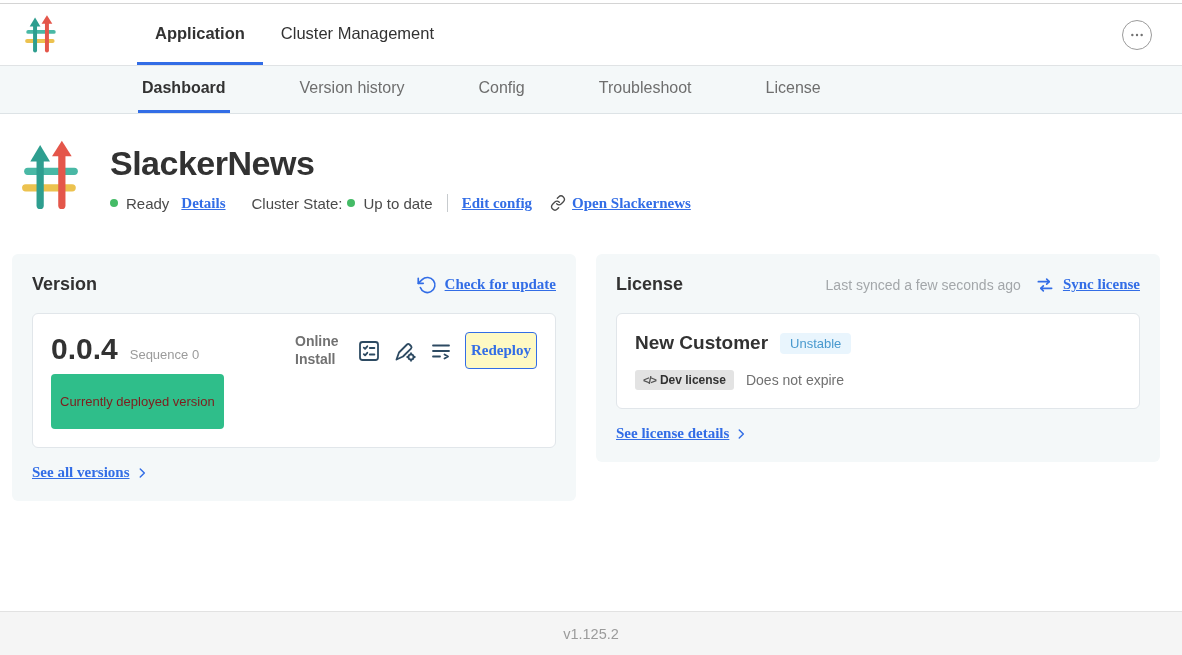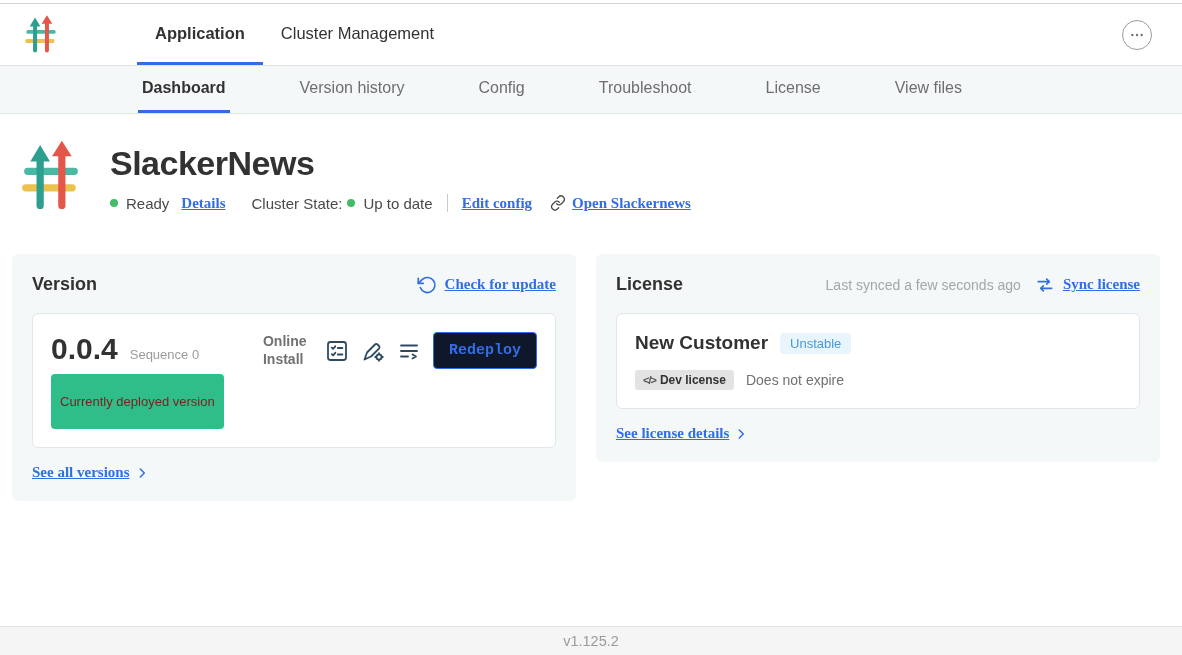--- a/index.html
+++ b/index.html
@@ -90,43 +90,43 @@
   .version-actions { display: flex; align-items: center; gap: 12px; }
   .install-type { font-size: 14px; font-weight: 700; color: #717171; width: 50px; line-height: 1.25; }
   .action-icons { display: flex; align-items: center; gap: 12px; }
   .icon-24 { width: 24px; height: 24px; cursor: pointer; }
   .icon-24 svg { display: block; width: 100%; height: 100%; }
   .icon-20 { width: 20px; height: 20px; }
   .icon-20 svg, .icon-16 svg, .icon-14 svg { display: block; width: 100%; height: 100%; }
   .icon-16 { width: 16px; height: 16px; }
   .icon-14 { width: 14px; height: 14px; }
   .redeploy-btn {
-    background: #0f172a; border: 1px solid #326de6; color: #326de6;
-    font-weight: 700; font-size: 15px; padding: 9px 15px;
-    border-radius: 4px; cursor: pointer; font-family: Liberation Mono, monospace;
+    background: #fef9c3; border: 1px solid #326de6; color: #326de6;
+    font-weight: 700; font-size: 15px; padding: 9px 5px;
+    border-radius: 4px; cursor: pointer; font-family: Liberation Serif, serif;
   }
   .card-footer-link { margin-top: 16px; display: flex; align-items: center; gap: 5px; font-size: 15px; }
 
   .customer-row { display: flex; align-items: center; }
   .customer-name { font-size: 19px; font-weight: 700; }
   .channel-badge {
     margin-left: 12px; background: #e9f5fd; color: #4999ce;
     font-size: 13px; padding: 3px 10px; border-radius: 4px;
   }
   .license-meta { margin-top: 16px; display: flex; align-items: center; }
   .type-badge {
     background: #e3e3e3; color: #323232; font-size: 12px; font-weight: 700;
     padding: 3px 8px; border-radius: 3px; display: flex; align-items: center; gap: 4px;
   }
   .code-glyph { font-size: 11px; font-weight: 700; color: #555; letter-spacing: -1px; }
   .expiry { margin-left: 12px; font-size: 14px; color: #717171; }
 
   
   footer {
-    height: 29px; background: #f5f5f5; border-top: 1px solid #e2e2e2;
+    height: 44px; background: #f5f5f5; border-top: 1px solid #e2e2e2;
     display: flex; align-items: center; justify-content: center;
     color: #9b9b9b; font-size: 14.5px;
   }
 </style>
 </head>
 <body>
 
 <div class="page">
   <div class="chrome-gap"></div>
 
@@ -155,21 +155,20 @@
       </span>
     </button>
   </header>
 
   <nav class="subnav">
     <div class="subnav-item active">Dashboard</div>
     <div class="subnav-item">Version history</div>
     <div class="subnav-item">Config</div>
     <div class="subnav-item">Troubleshoot</div>
     <div class="subnav-item">License</div>
-    <div class="subnav-item">View files</div>
   </nav>
 
   <main>
 
     <div class="app-header">
       <div class="app-icon">
         <svg viewBox="0 0 60 70">
           <rect x="4" y="26" width="52" height="7" rx="3.5" fill="#49b8a5"></rect>
           <rect x="2" y="42" width="52" height="7" rx="3.5" fill="#ecc24f"></rect>
           <rect x="16" y="16" width="7" height="50" rx="3.5" fill="#2e9e8f"></rect>

